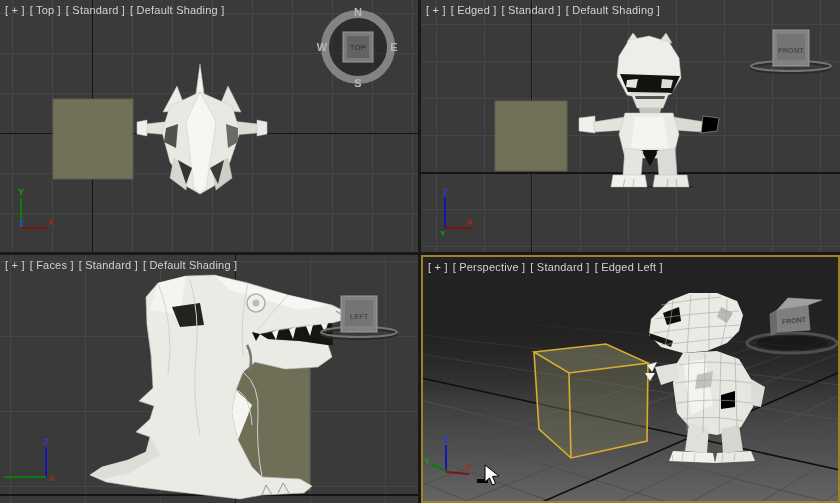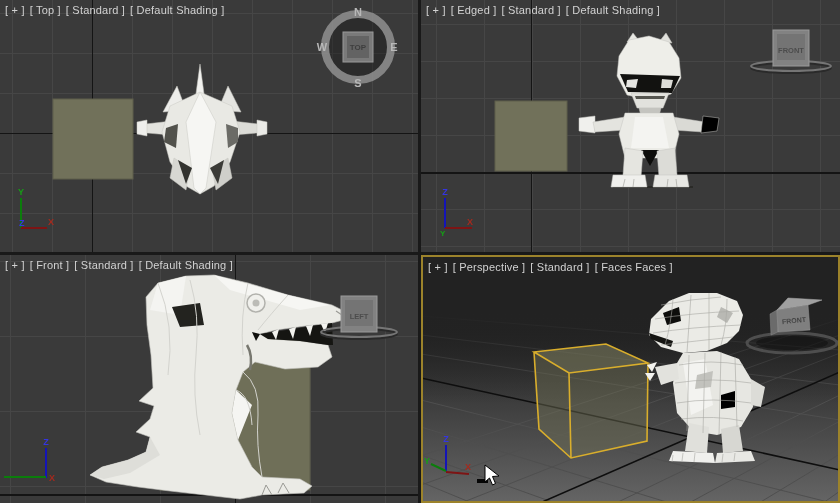--- a/index.html
+++ b/index.html
@@ -177,21 +177,21 @@
     </g>
     <g>
       <line x1="46" y1="193" x2="46" y2="223" stroke="#1414b8" stroke-width="2"></line>
       <line x1="4" y1="222" x2="46" y2="222" stroke="#0b7d0b" stroke-width="2"></line>
       <text x="46" y="190" font-size="9" fill="#3535e0" text-anchor="middle" font-weight="bold">Z</text>
       <text x="49" y="226" font-size="9" fill="#a52a1e" font-weight="bold">X</text>
     </g>
   </svg>
   <div class="vp-label">
     <span>[ + ]</span>
-    <span>[ Front ]</span>
+    <span>[ Faces ]</span>
     <span>[ Standard ]</span>
     <span>[ Default Shading ]</span>
   </div>
 </div>
 
 <div class="vp" id="vp-persp">
   <svg width="419" height="248" viewBox="0 0 419 248">
     <defs>
       <linearGradient id="fog" gradientUnits="userSpaceOnUse" x1="0" y1="58" x2="0" y2="148">
         <stop offset="0" stop-color="#222222" stop-opacity="1"></stop>
@@ -273,16 +273,16 @@
 
     <g>
       <rect x="56" y="224" width="11" height="4" fill="#050505"></rect>
       <polygon points="64,210 64,227 68.5,223 71.5,230 74.5,228.5 71.5,221.5 78,221" fill="#ffffff" stroke="#000000" stroke-width="1"></polygon>
     </g>
   </svg>
   <div class="vp-label" style="top:6px;left:7px;">
     <span>[ + ]</span>
     <span>[ Perspective ]</span>
     <span>[ Standard ]</span>
-    <span>[ Faces Faces ]</span>
+    <span>[ Edged Left ]</span>
   </div>
   <div class="active-outline"></div>
 </div>
 
 </body></html>

